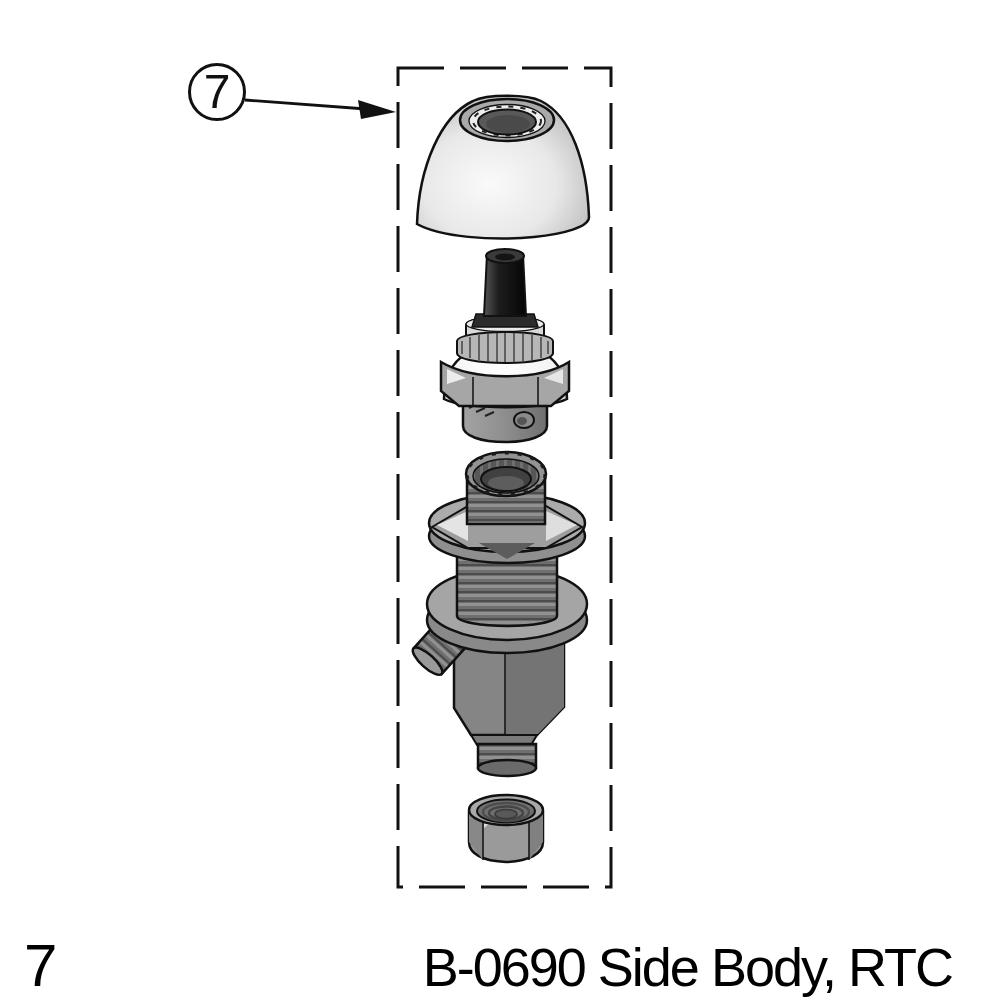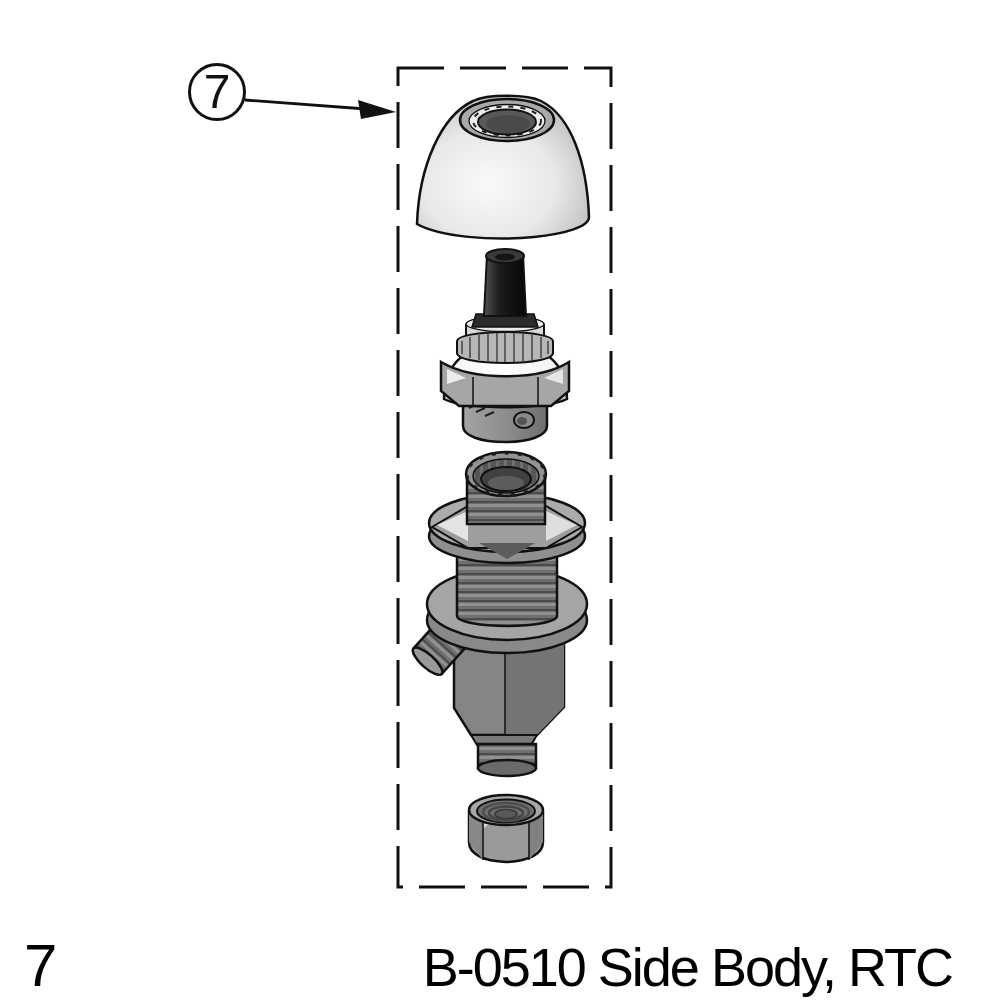--- a/index.html
+++ b/index.html
@@ -138,15 +138,15 @@
       <ellipse cx="506" cy="813" rx="17" ry="6.5" fill="none" stroke="#454545" stroke-width="2.5"></ellipse>
       <ellipse cx="506" cy="814" rx="11" ry="4.5" fill="#595959" stroke="#3a3a3a" stroke-width="1.5"></ellipse>
     </g>
   </svg>
 
   <div class="callout">
     <span>7</span>
   </div>
 
   <div class="caption-number">7</div>
-  <div class="caption-title">B-0510 Side Body, RTC</div>
+  <div class="caption-title">B-0690 Side Body, RTC</div>
 
 </div>
 
 </body></html>

